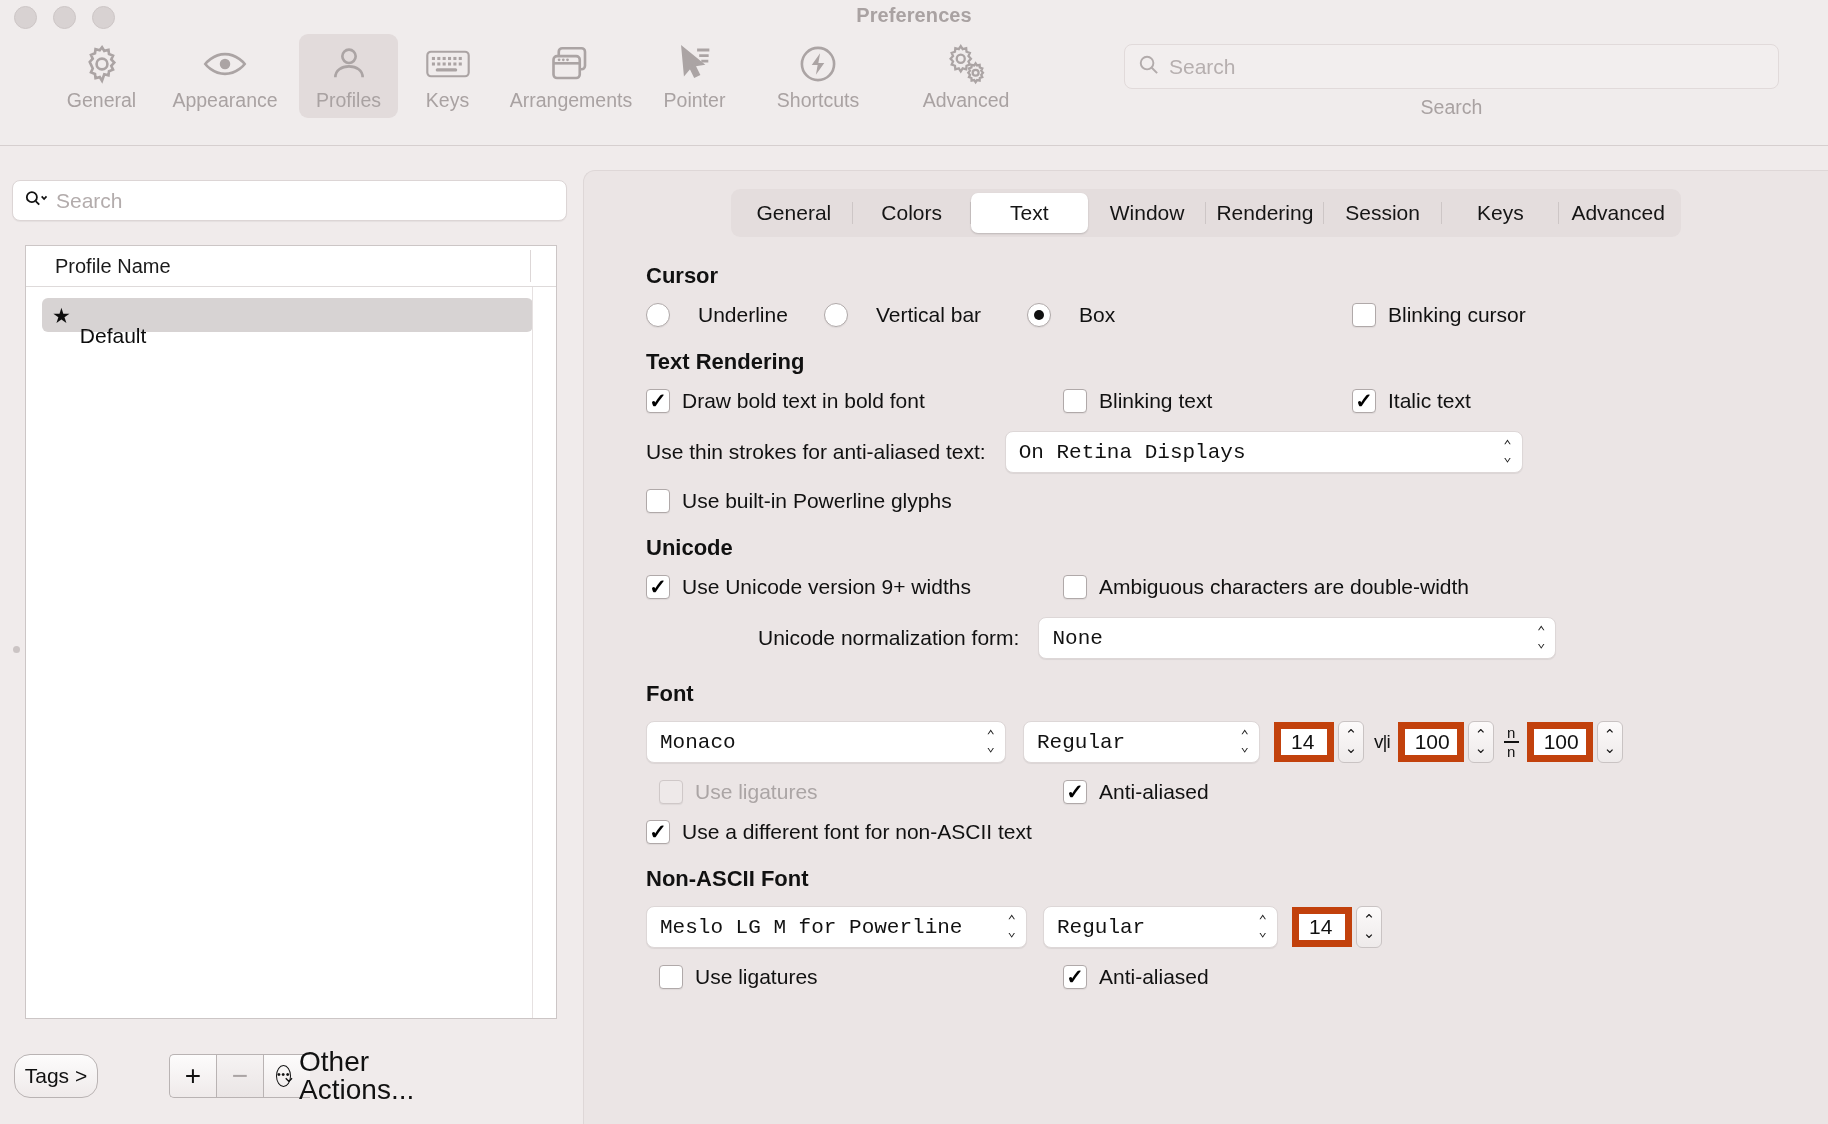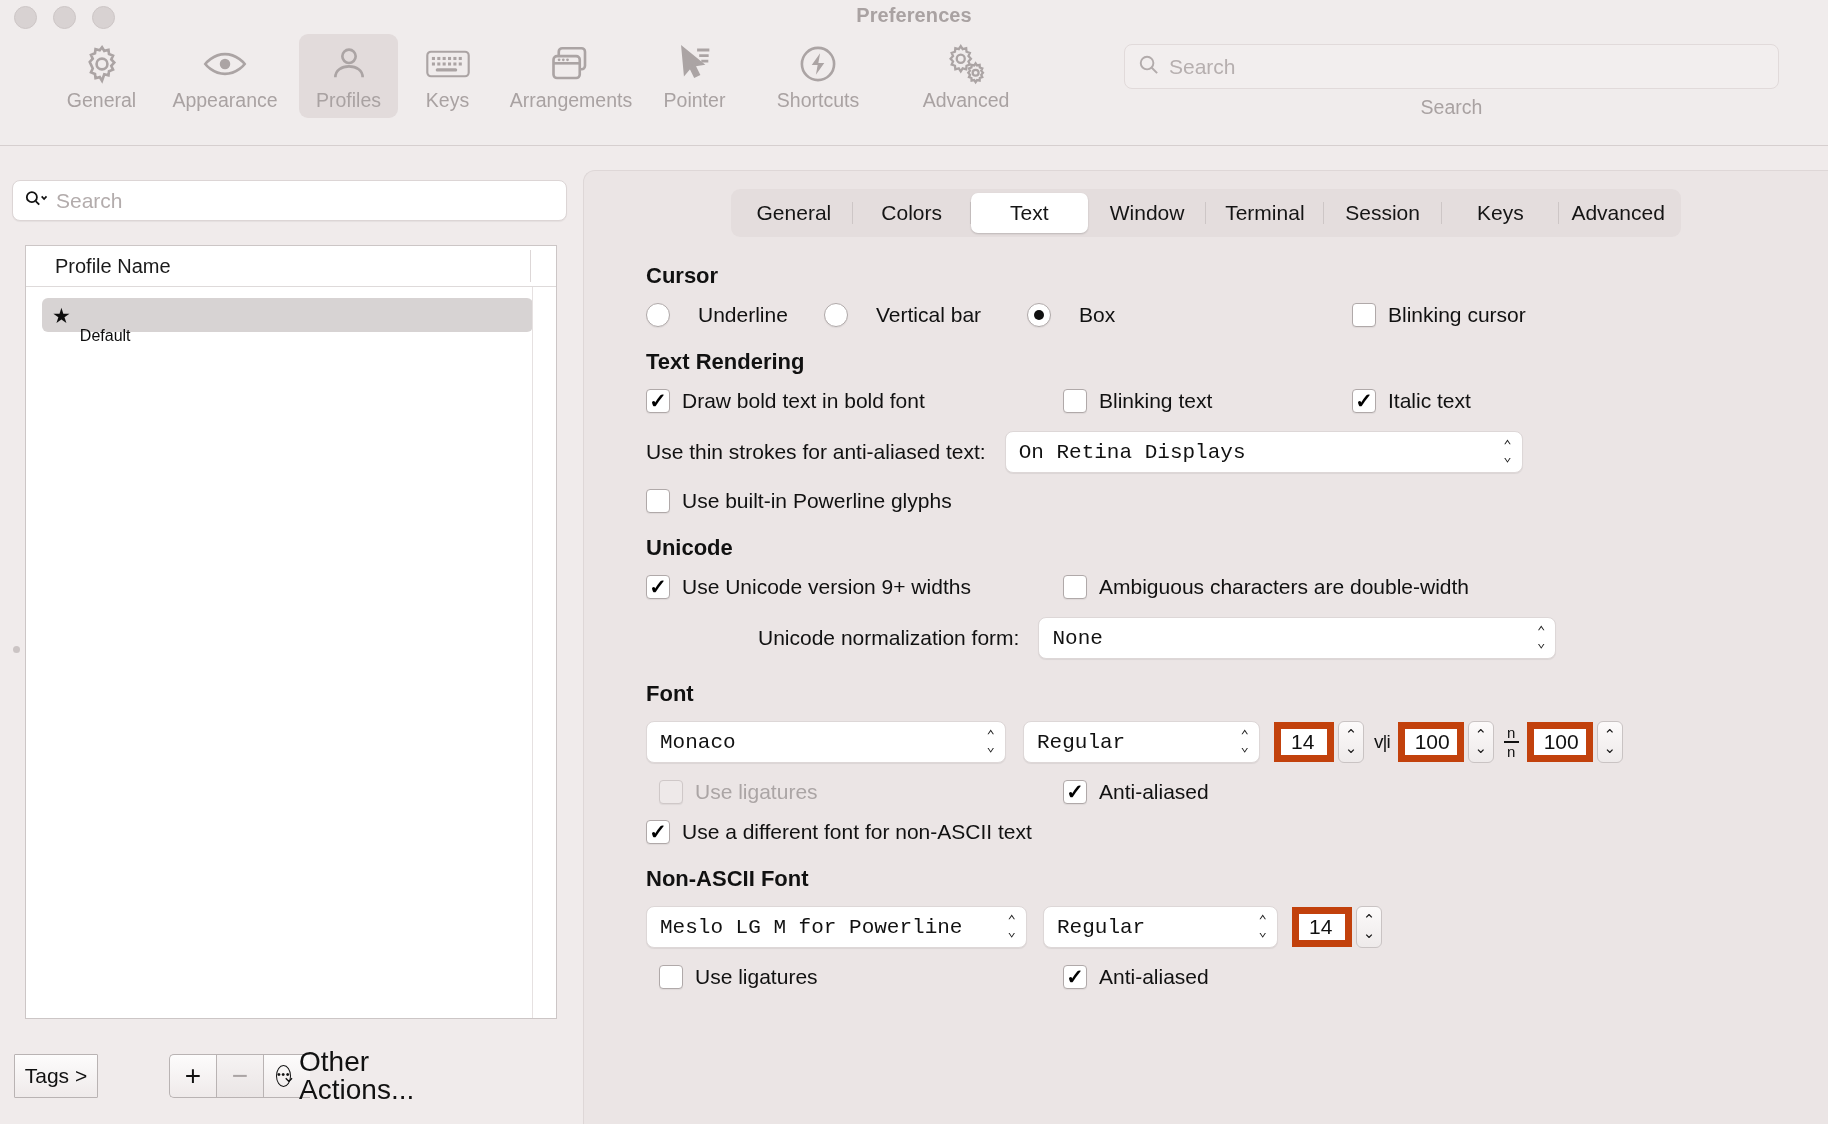--- a/index.html
+++ b/index.html
@@ -70,27 +70,27 @@
     position: relative;
   }
   .ptable-head .th { font-size: 20px; color: #1a1a1a; padding-left: 29px; }
   .ptable-head .col-div { position: absolute; right: 25px; top: 4px; bottom: 4px; width: 1px; background: #ddd7d7; }
   .prow {
     margin: 11px 23px 0 16px; height: 34px; display: flex; align-items: center;
     gap: 9px; padding: 0 10px; border-radius: 6px;
   }
   .prow.sel { background: #d7d3d3; }
   .prow .star { font-size: 21px; color: #0d0d0d; line-height: 1; }
-  .prow .pname { font-size: 16px; color: #0d0d0d; margin-top: 42px; }
+  .prow .pname { font-size: 21px; color: #0d0d0d; margin-top: 42px; }
   .ptable-scroll { position: absolute; right: 0; top: 41px; bottom: 0; width: 24px; background: #fff; border-left: 1px solid #e6e1e1; }
 
   .bottombar { position: absolute; left: 14px; bottom: 26px; width: 556px; height: 44px; display: flex; align-items: center; }
   .btn {
     background: linear-gradient(#fdfcfc,#efeaea); border: 1px solid #b9b3b3;
-    border-radius: 1px; font-size: 21px; color: #111; height: 44px;
+    border-radius: 16px; font-size: 21px; color: #111; height: 44px;
     display: flex; align-items: center; justify-content: center; font-family: inherit;
   }
   .btn-tags { width: 84px; }
   .seg { display: flex; margin-left: 71px; }
   .seg .btn { border-radius: 0; width: 47px; font-size: 28px; line-height: 1; border-right: none; }
   .seg .btn:first-child { border-radius: 5px 0 0 5px; }
   .seg .btn.minus { color: #aaa4a4; background: linear-gradient(#f6f3f3,#eae5e5); }
   .btn-actions {
     border-radius: 0 5px 5px 0; width: 265px; justify-content: flex-start;
     padding: 0 10px 0 12px; gap: 8px; position: relative;
@@ -358,21 +358,21 @@
           <i class="sep"></i>
         </div>
       <div class="tab sel">
           <span>Text</span>
         </div>
       <div class="tab">
           <span>Window</span>
           <i class="sep"></i>
         </div>
       <div class="tab">
-          <span>Terminal</span>
+          <span>Rendering</span>
           <i class="sep"></i>
         </div>
       <div class="tab">
           <span>Session</span>
           <i class="sep"></i>
         </div>
       <div class="tab">
           <span>Keys</span>
           <i class="sep"></i>
         </div>

